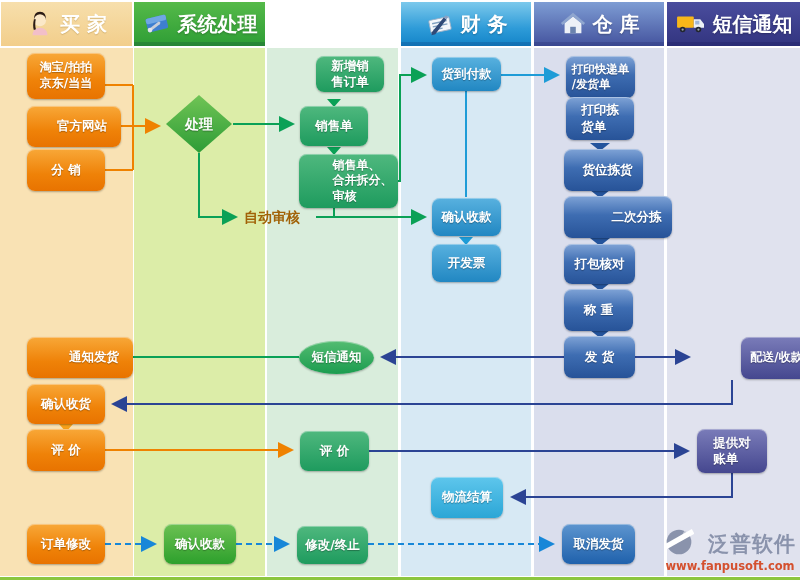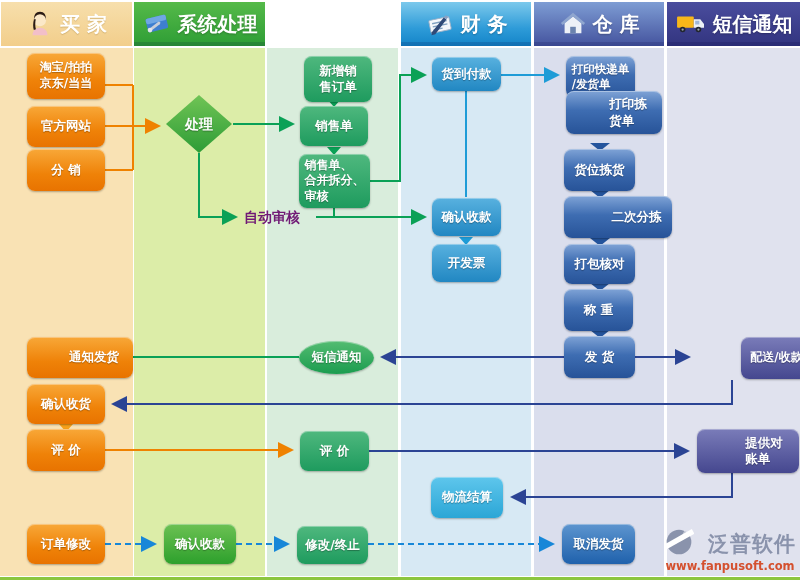--- a/index.html
+++ b/index.html
@@ -36,50 +36,50 @@
   .blue{background:linear-gradient(180deg,#58B1DF,#2187C2);}
   .cyan{background:linear-gradient(180deg,#5EC6EC,#2BA6D6);}
   .navy{background:linear-gradient(180deg,#7FA3D6 0%,#3E6DB2 45%,#275398 100%);}
   .steel{background:linear-gradient(180deg,#5D95CF,#1F61AC);}
   .indigo{background:linear-gradient(180deg,#7A7CB9,#45478F);}
   .diamond{background:linear-gradient(180deg,#70C455,#2D9C36);border-radius:0;
            clip-path:polygon(50% 0,100% 50%,50% 100%,0 50%);box-shadow:none;}
   .ellipse{background:linear-gradient(180deg,#53BC71,#1B9C4F);border-radius:50%;}
   
   #n-taobao{left:27px;top:53px;width:78px;height:46px;font-size:12px;}
-  #n-website{left:27px;top:106px;width:78px;height:41px;}
+  #n-website{left:27px;top:106px;width:78px;height:41px;padding-left:16px;}
   #n-distribution{left:27px;top:149px;width:78px;height:42px;}
   #n-notify_ship{left:27px;top:337px;width:78px;height:41px;padding-left:28px;}
   #n-confirm_receive{left:27px;top:384px;width:78px;height:40px;}
   #n-review_buyer{left:27px;top:429px;width:78px;height:42px;}
   #n-order_modify{left:27px;top:524px;width:78px;height:40px;}
   #n-process{left:166px;top:95px;width:66px;height:58px;font-size:14px;}
   #n-update_order{left:164px;top:524px;width:72px;height:40px;}
-  #n-new_sales_order{left:304px;top:56px;width:68px;height:46px;}
+  #n-new_sales_order{left:316px;top:56px;width:68px;height:36px;}
   #n-sales_order{left:300px;top:106px;width:68px;height:40px;}
-  #n-sales_merge{left:299px;top:154px;width:71px;height:54px;font-size:12px;}
+  #n-sales_merge{left:299px;top:154px;width:71px;height:54px;font-size:12px;padding-left:28px;}
   #n-sms_notify{left:299px;top:341px;width:75px;height:33px;}
   #n-review_service{left:300px;top:431px;width:69px;height:40px;}
   #n-modify_stop{left:297px;top:526px;width:71px;height:38px;}
   #n-cod{left:432px;top:57px;width:69px;height:34px;}
   #n-confirm_payment{left:432px;top:198px;width:69px;height:38px;}
   #n-invoice{left:432px;top:244px;width:69px;height:38px;}
   #n-logistics_settle{left:431px;top:477px;width:72px;height:41px;}
   #n-print_express{left:566px;top:56px;width:69px;height:42px;font-size:11.5px;}
-  #n-print_pick{left:566px;top:91px;width:68px;height:43px;padding-left:28px;}
-  #n-location_pick{left:564px;top:149px;width:71px;height:42px;}
+  #n-print_pick{left:566px;top:97px;width:68px;height:43px;}
+  #n-location_pick{left:564px;top:149px;width:71px;height:42px;padding-left:8px;}
   #n-second_sort{left:564px;top:196px;width:71px;height:42px;padding-left:37px;}
   #n-pack_check{left:564px;top:244px;width:71px;height:40px;}
   #n-weigh{left:564px;top:289px;width:69px;height:42px;}
   #n-ship{left:564px;top:336px;width:71px;height:42px;}
   #n-cancel_ship{left:562px;top:524px;width:73px;height:40px;}
   #n-delivery_collect{left:697px;top:337px;width:71px;height:42px;font-size:12px;margin-left:44px;}
-  #n-statement{left:697px;top:429px;width:70px;height:44px;padding-left:32px;}
+  #n-statement{left:697px;top:429px;width:70px;height:44px;}
   #auto-review-label{position:absolute;left:244px;top:209px;width:72px;height:17px;
-      color:#701a75;font-weight:bold;font-size:14px;line-height:17px;text-align:left;}
+      color:#a16207;font-weight:bold;font-size:14px;line-height:17px;text-align:left;}
   .wires{position:absolute;left:0;top:0;width:800px;height:580px;pointer-events:none;}
   
   .logo{position:absolute;left:664px;top:527px;width:132px;display:flex;flex-direction:column;align-items:center;}
   .logo-row{display:flex;align-items:center;gap:14px;}
   .logo-name{color:#8A93AC;font-weight:bold;font-size:21px;letter-spacing:1px;}
   .logo-url{color:#D4502E;font-weight:bold;font-size:11.5px;margin-top:-2px;}
 </style>
 </head>
 <body>
 

